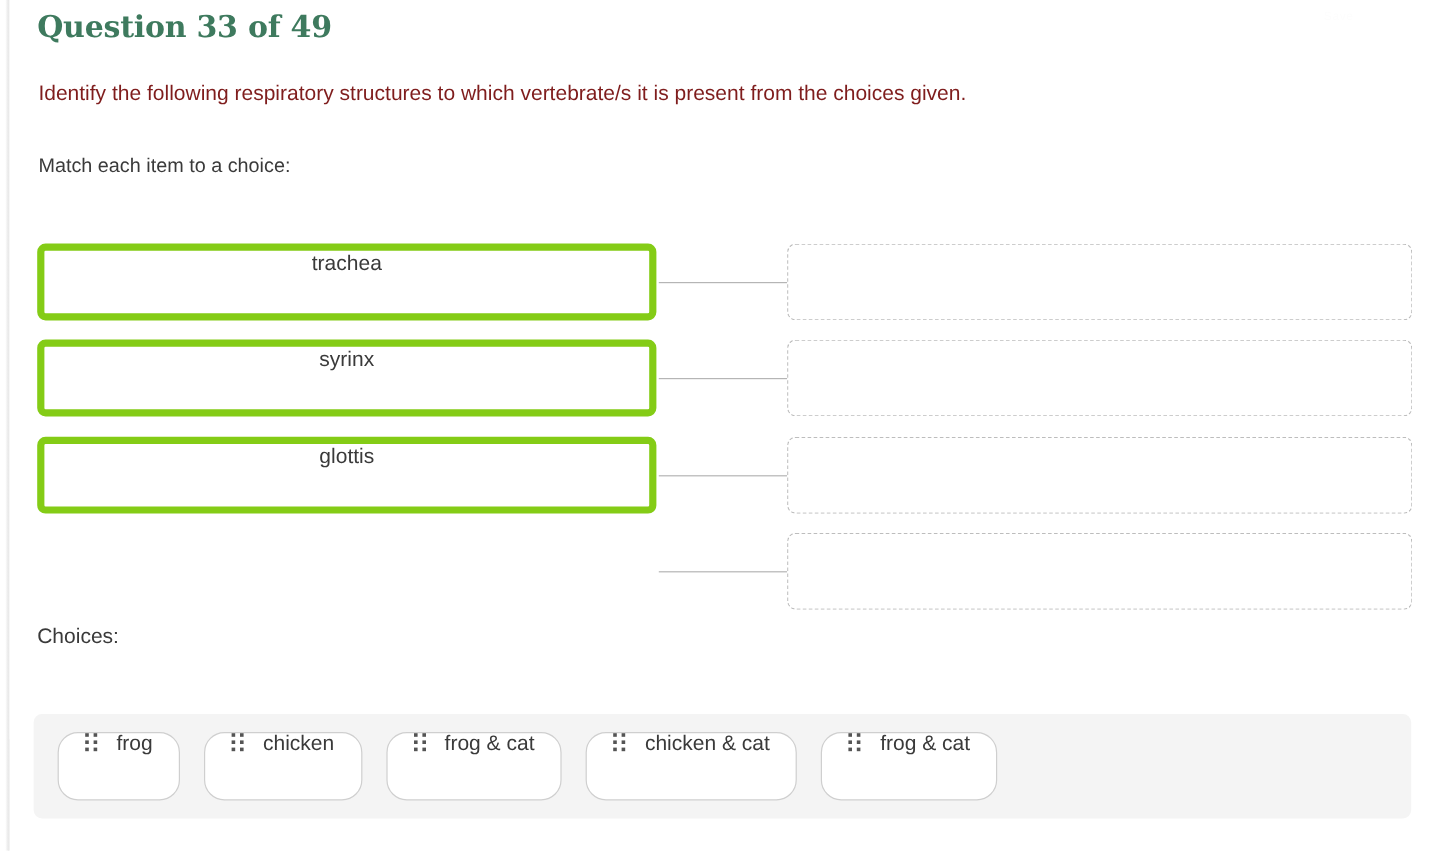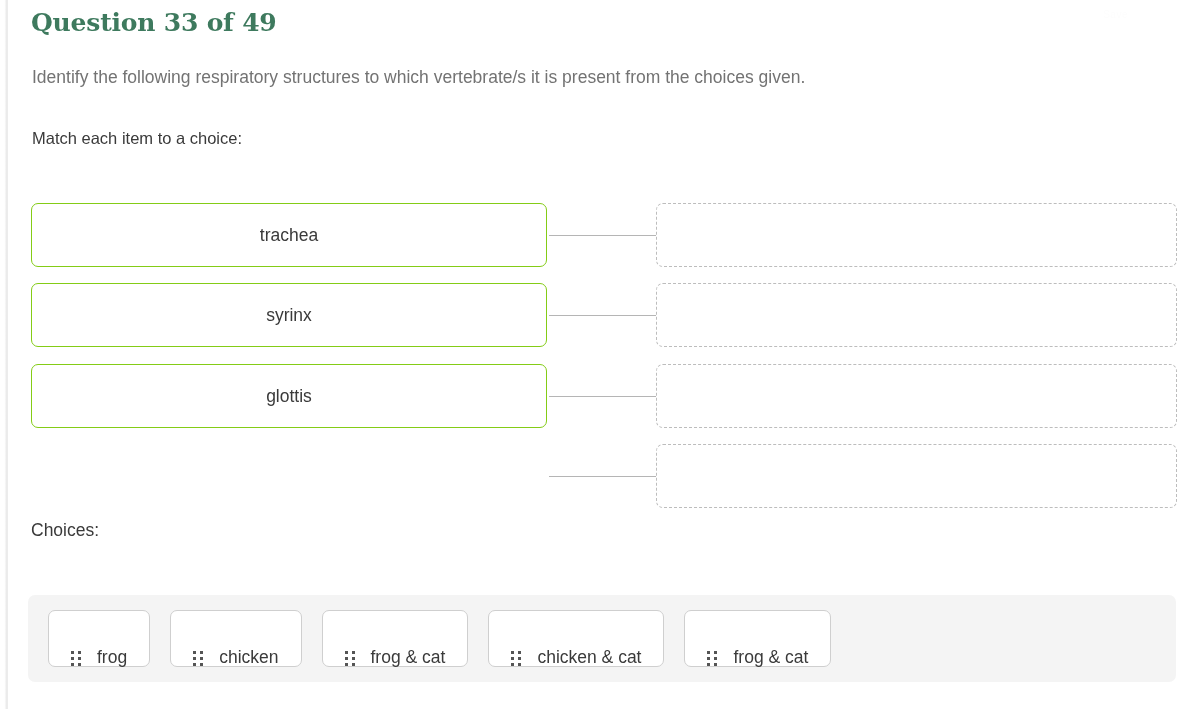--- a/index.html
+++ b/index.html
@@ -64,21 +64,21 @@
     color: #fdfdfd;
     letter-spacing: 0.5px;
     white-space: nowrap;
   }
 
   .q-prompt {
     position: absolute;
     left: 24px;
     top: 67px;
     font-size: 17.5px;
-    color: #737373;
+    color: #7f1d1d;
     white-space: nowrap;
   }
 
   .q-subprompt {
     position: absolute;
     left: 24px;
     top: 129px;
     font-size: 16.5px;
     color: #3a3a3a;
     white-space: nowrap;
@@ -91,25 +91,25 @@
     height: 72px;
   }
 
   .item-box {
     position: absolute;
     left: 23px;
     top: 0;
     width: 516px;
     height: 64px;
     box-sizing: border-box;
-    border: 1px solid #84cc16;
+    border: 6px solid #84cc16;
     border-radius: 7px;
     background: #ffffff;
     display: flex;
-    align-items: center;
+    align-items: flex-start;
     justify-content: center;
     font-size: 17.5px;
     color: #3a3a3a;
   }
 
   .connector {
     position: absolute;
     left: 541px;
     top: 32px;
     width: 107px;
@@ -151,23 +151,23 @@
     align-items: center;
     padding-left: 20px;
     gap: 20px;
   }
 
   .choice-chip {
     box-sizing: border-box;
     height: 57px;
     background: #ffffff;
     border: 1px solid #cfcfcf;
-    border-radius: 7px;
+    border-radius: 17px;
     display: flex;
-    align-items: flex-end;
+    align-items: flex-start;
     gap: 16px;
     padding: 0 22px;
     font-size: 17.5px;
     color: #3a3a3a;
     cursor: grab;
     white-space: nowrap;
   }
 
   .drag-dots {
     display: grid;

